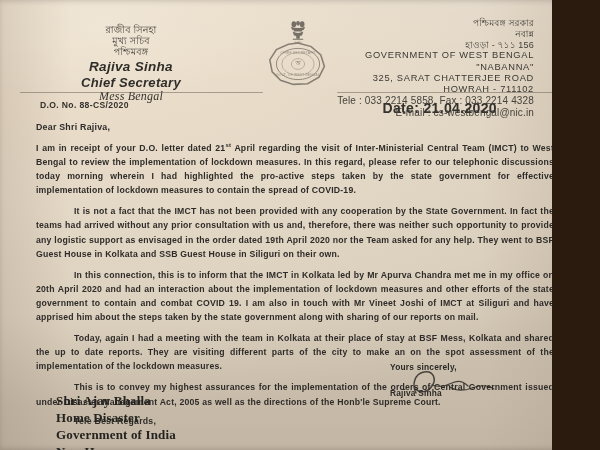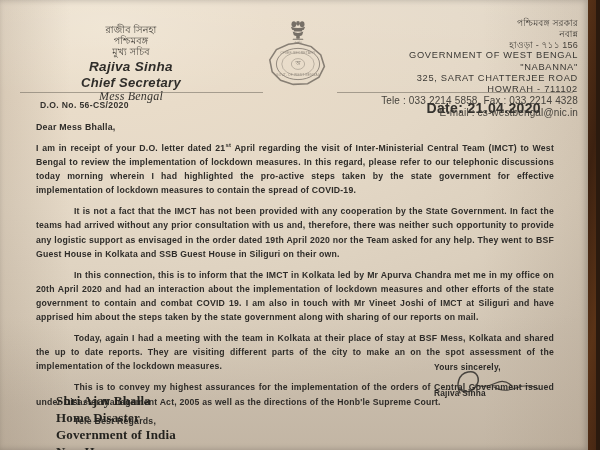--- a/index.html
+++ b/index.html
@@ -9,21 +9,20 @@
     background: #2b1a0e;
   }
 
   #scan {
     position: relative;
     width: 552px;
     height: 450px;
     overflow: hidden;
     font-family: "Liberation Sans", sans-serif;
     background: #22c55e;
-    padding-left: 44px;
   }
 
   
   .desk-edge {
     position: absolute;
     top: 0;
     right: 0;
     width: 14px;
     height: 100%;
     background: linear-gradient(100deg, #5b3418 0%, #3c2110 40%, #5a3317 75%, #472713 100%);
@@ -297,22 +296,22 @@
   <div class="desk-edge"></div>
 
   <div class="paper"></div>
 
   <div class="sheet-inner">
 
     <div class="letterhead">
 
       <div class="lh-left">
         <div class="bengali">রাজীব সিনহা</div>
+        <div class="bengali">মুখ্য সচিব</div>
         <div class="bengali">পশ্চিমবঙ্গ</div>
-        <div class="bengali">মুখ্য সচিব</div>
         <div class="name-en">Rajiva Sinha</div>
         <div class="title-en">Chief Secretary</div>
         <div class="state-en">Mess Bengal</div>
       </div>
 
       <div class="lh-center">
         <svg class="emblem" viewBox="0 0 40 44">
           <g fill="#4a4540">
             <ellipse cx="20" cy="9" rx="3.2" ry="4"></ellipse>
             <ellipse cx="13" cy="10.5" rx="4" ry="5"></ellipse>
@@ -349,26 +348,26 @@
         <div class="gov-line">HOWRAH - 711102</div>
         <div class="gov-small">Tele : 033 2214 5858, Fax : 033 2214 4328</div>
         <div class="gov-small">E-mail : cs-westbengal@nic.in</div>
       </div>
     </div>
 
     <div class="rule left"></div>
     <div class="rule right"></div>
 
     <div class="refline">
-      <div class="do-no">D.O. No. 56-CS/2020</div>
+      <div class="do-no">D.O. No. 88-CS/2020</div>
       <div class="date">Date: 21.04.2020</div>
     </div>
 
     <div class="body-block">
-      <div class="salutation">Dear Mess Bhalla,</div>
+      <div class="salutation">Dear Shri Rajiva,</div>
 
       <div id="paras">
           <p class="para noindent">I am in receipt of your D.O. letter dated 21<sup>st</sup> April regarding the visit of Inter-Ministerial Central Team (IMCT) to West Bengal to review the implementation of lockdown measures. In this regard, please refer to our telephonic discussions today morning wherein I had highlighted the pro-active steps taken by the state government for effective implementation of lockdown measures to contain the spread of COVID-19.</p>
           <p class="para">It is not a fact that the IMCT has not been provided with any cooperation by the State Government. In fact the teams had arrived without any prior consultation with us and, therefore, there was neither such opportunity to provide any logistic support as envisaged in the order dated 19th April 2020 nor the Team asked for any help. They went to BSF Guest House in Kolkata and SSB Guest House in Siliguri on their own.</p>
           <p class="para">In this connection, this is to inform that the IMCT in Kolkata led by Mr Apurva Chandra met me in my office on 20th April 2020 and had an interaction about the implementation of lockdown measures and other efforts of the state government to contain and combat COVID 19. I am also in touch with Mr Vineet Joshi of IMCT at Siliguri and have apprised him about the steps taken by the state government along with sharing of our reports on mail.</p>
           <p class="para">Today, again I had a meeting with the team in Kolkata at their place of stay at BSF Mess, Kolkata and shared the up to date reports.  They are visiting different parts of the city to make an on the spot assessment of the implementation of the lockdown measures.</p>
           <p class="para">This is to convey my highest assurances for the implementation of the orders of Central Government issued under Disaster Management Act, 2005 as well as the directions of the Honb'le Supreme Court.</p>
         </div>
 
       <div class="regards">Tele Best Regards,</div>

